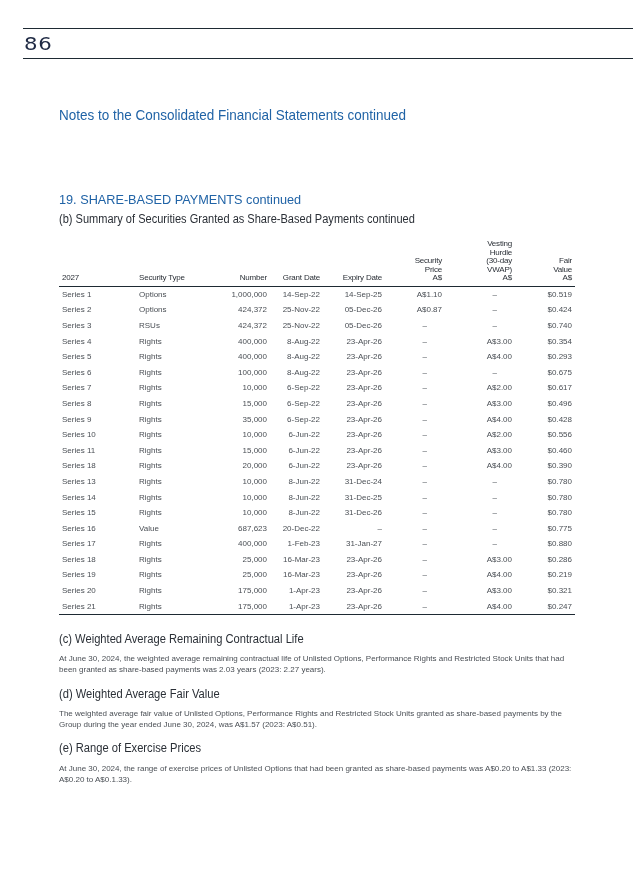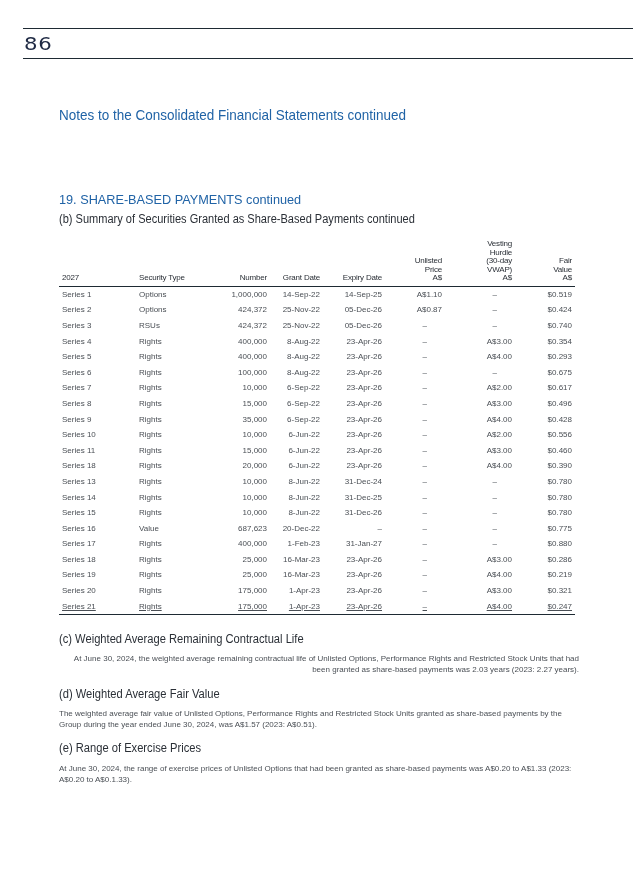--- a/index.html
+++ b/index.html
@@ -32,21 +32,21 @@
       border-collapse: collapse; font-size: 8px; color: #4a4f55;
     }
     table.grants th {
       font-weight: normal; color: #2a2f36; font-size: 8px; line-height: 8.5px;
       vertical-align: bottom; padding: 0 3px 3px 3px;
       border-bottom: 1.5px solid #1e2a33; letter-spacing: -0.2px;
     }
     table.grants td {
       padding: 0 3px; height: 15.6px; vertical-align: middle; white-space: nowrap;
     }
-    table.grants tbody tr:last-child td { border-bottom: 1.5px solid #1e2a33; text-decoration: underline; }
+    table.grants tbody tr:last-child td { border-bottom: 1.5px solid #1e2a33; }
     .l { text-align: left; }
     .r { text-align: right; }
     col.c1 { width: 77px; } col.c2 { width: 82px; } col.c3 { width: 52px; }
     col.c4 { width: 53px; } col.c5 { width: 62px; } col.c6 { width: 60px; }
     col.c7 { width: 70px; } col.c8 { width: 60px; }
     .h3 {
       position: absolute; left: 59px; font-size: 12px; color: #2a2f36;
       transform: scaleX(0.93); transform-origin: left;
     }
     .para {
@@ -76,21 +76,21 @@
       <col class="c8">
   </colgroup>
   <thead>
     <tr>
       <th class="l">2027</th>
       <th class="l">Security Type</th>
       <th class="r">Number</th>
       <th class="r">Grant Date</th>
       <th class="r">Expiry Date</th>
       <th class="r">
-        <div>Unlisted</div>
+        <div>Security</div>
         <div>Price</div>
         <div>A$</div>
       </th>
       <th class="r">
         <div>Vesting</div>
         <div>Hurdle</div>
         <div>(30-day</div>
         <div>VWAP)</div>
         <div>A$</div>
       </th>
@@ -309,19 +309,19 @@
         <td class="r">1-Apr-23</td>
         <td class="r">23-Apr-26</td>
         <td class="r" style="padding-right: 18px;">–</td>
         <td class="r">A$4.00</td>
         <td class="r">$0.247</td>
       </tr>
     </tbody>
 </table>
 
 <div class="h3" style="top:632px;">(c)  Weighted Average Remaining Contractual Life</div>
-<div class="para" style="top:654px;text-align:right;">At June 30, 2024, the weighted average remaining contractual life of Unlisted Options, Performance Rights and Restricted Stock Units that had been granted as share-based payments was 2.03 years (2023: 2.27 years).</div>
+<div class="para" style="top:654px;">At June 30, 2024, the weighted average remaining contractual life of Unlisted Options, Performance Rights and Restricted Stock Units that had been granted as share-based payments was 2.03 years (2023: 2.27 years).</div>
 
 <div class="h3" style="top:687px;">(d)  Weighted Average Fair Value</div>
 <div class="para" style="top:709px;">The weighted average fair value of Unlisted Options, Performance Rights and Restricted Stock Units granted as share-based payments by the Group during the year ended June 30, 2024, was A$1.57 (2023: A$0.51).</div>
 
 <div class="h3" style="top:741px;">(e)  Range of Exercise Prices</div>
 <div class="para" style="top:764px;">At June 30, 2024, the range of exercise prices of Unlisted Options that had been granted as share-based payments was A$0.20 to A$1.33 (2023: A$0.20 to A$0.1.33).</div>
 
 </body></html>

